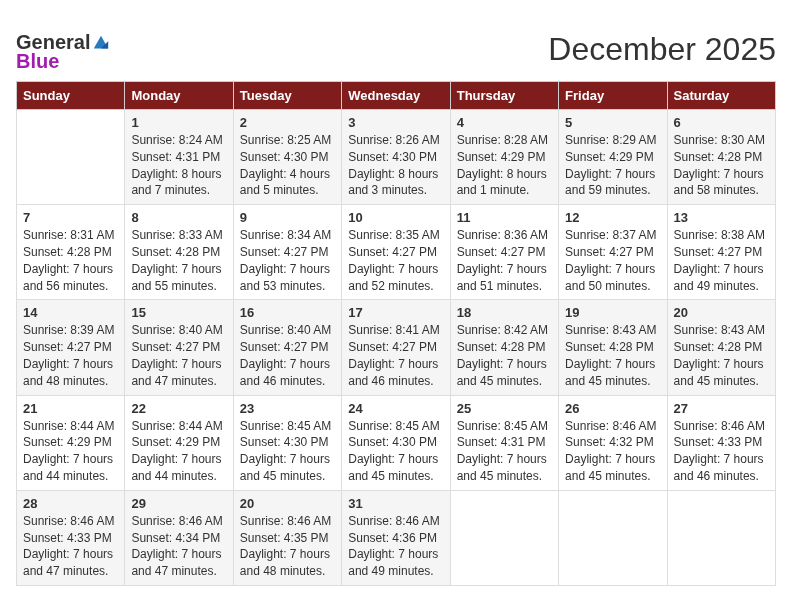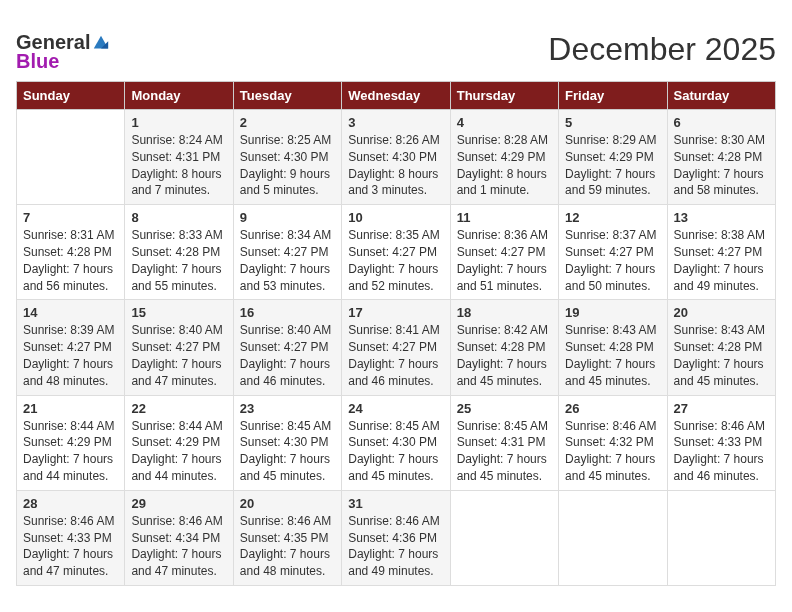--- a/index.html
+++ b/index.html
@@ -135,21 +135,21 @@
           <span>Sunrise: 8:24 AM</span><br>
           <span>Sunset: 4:31 PM</span><br>
           <span>Daylight: 8 hours and 7 minutes.</span>
         </div>
         </td>
         <td>
           <span class="day-num">2</span>
         <div class="cell-detail">
           <span>Sunrise: 8:25 AM</span><br>
           <span>Sunset: 4:30 PM</span><br>
-          <span>Daylight: 9 hours and 5 minutes.</span>
+          <span>Daylight: 4 hours and 5 minutes.</span>
         </div>
         </td>
         <td>
           <span class="day-num">3</span>
         <div class="cell-detail">
           <span>Sunrise: 8:26 AM</span><br>
           <span>Sunset: 4:30 PM</span><br>
           <span>Daylight: 8 hours and 3 minutes.</span>
         </div>
         </td>

